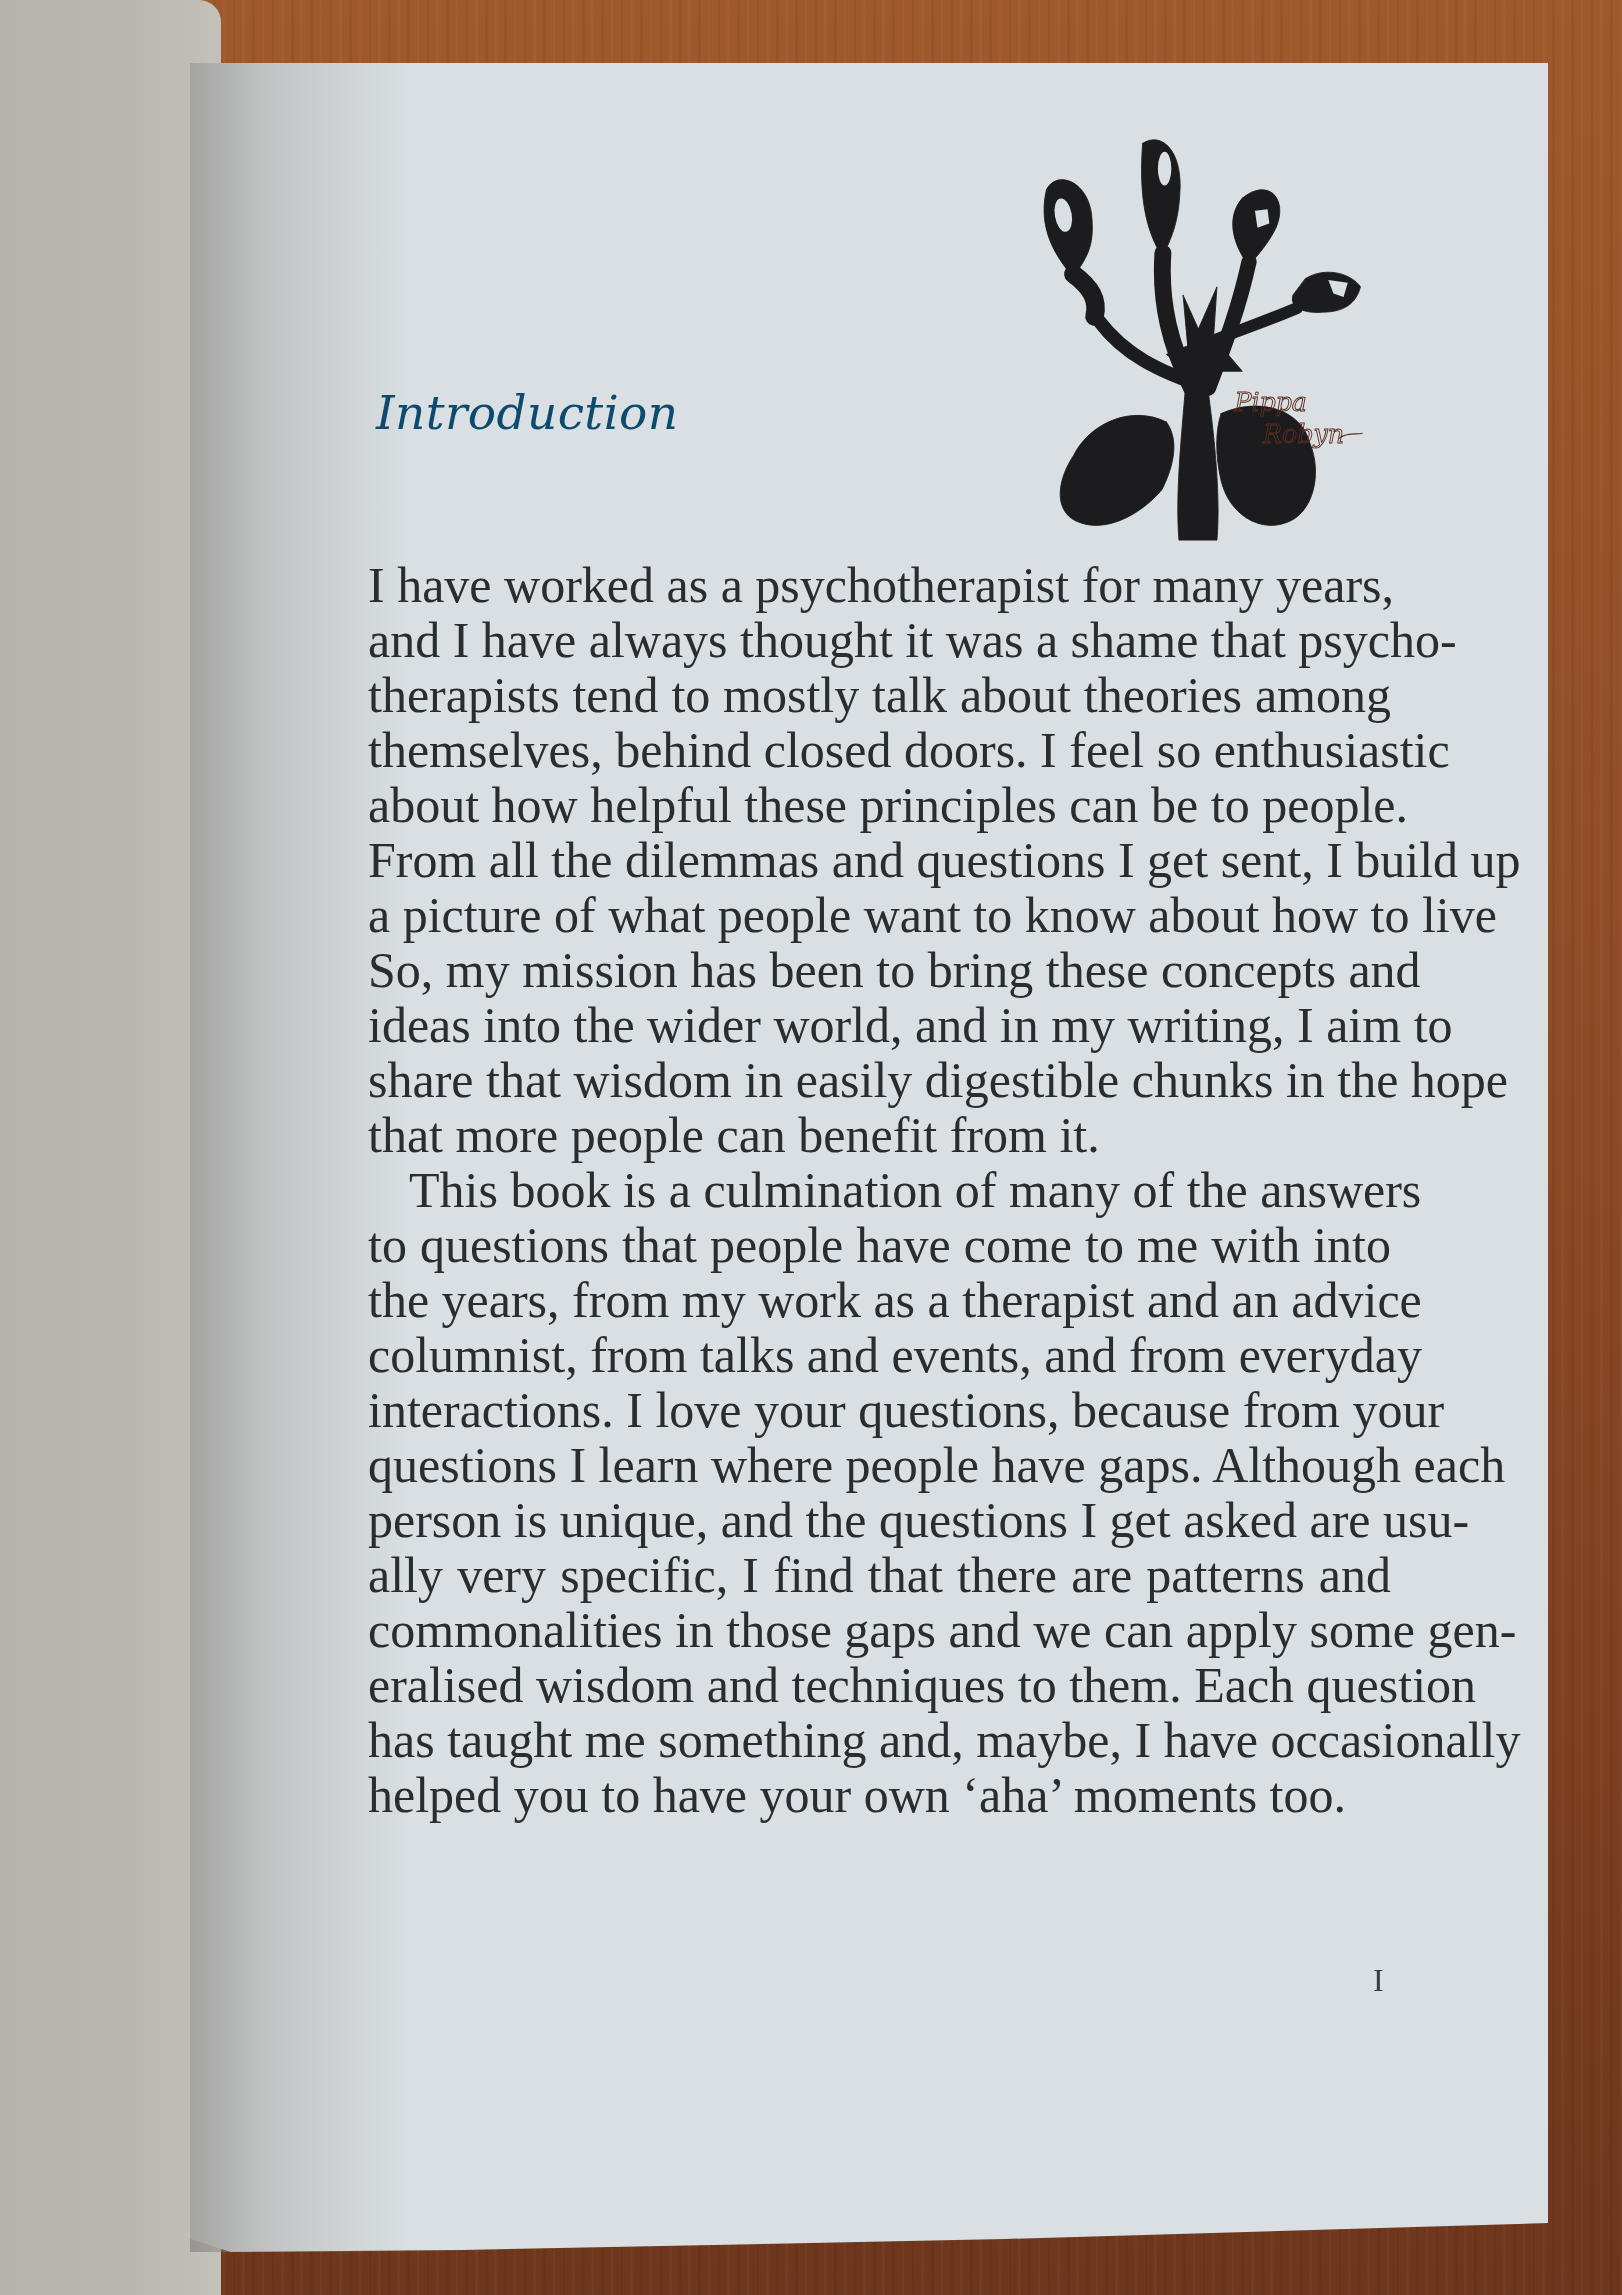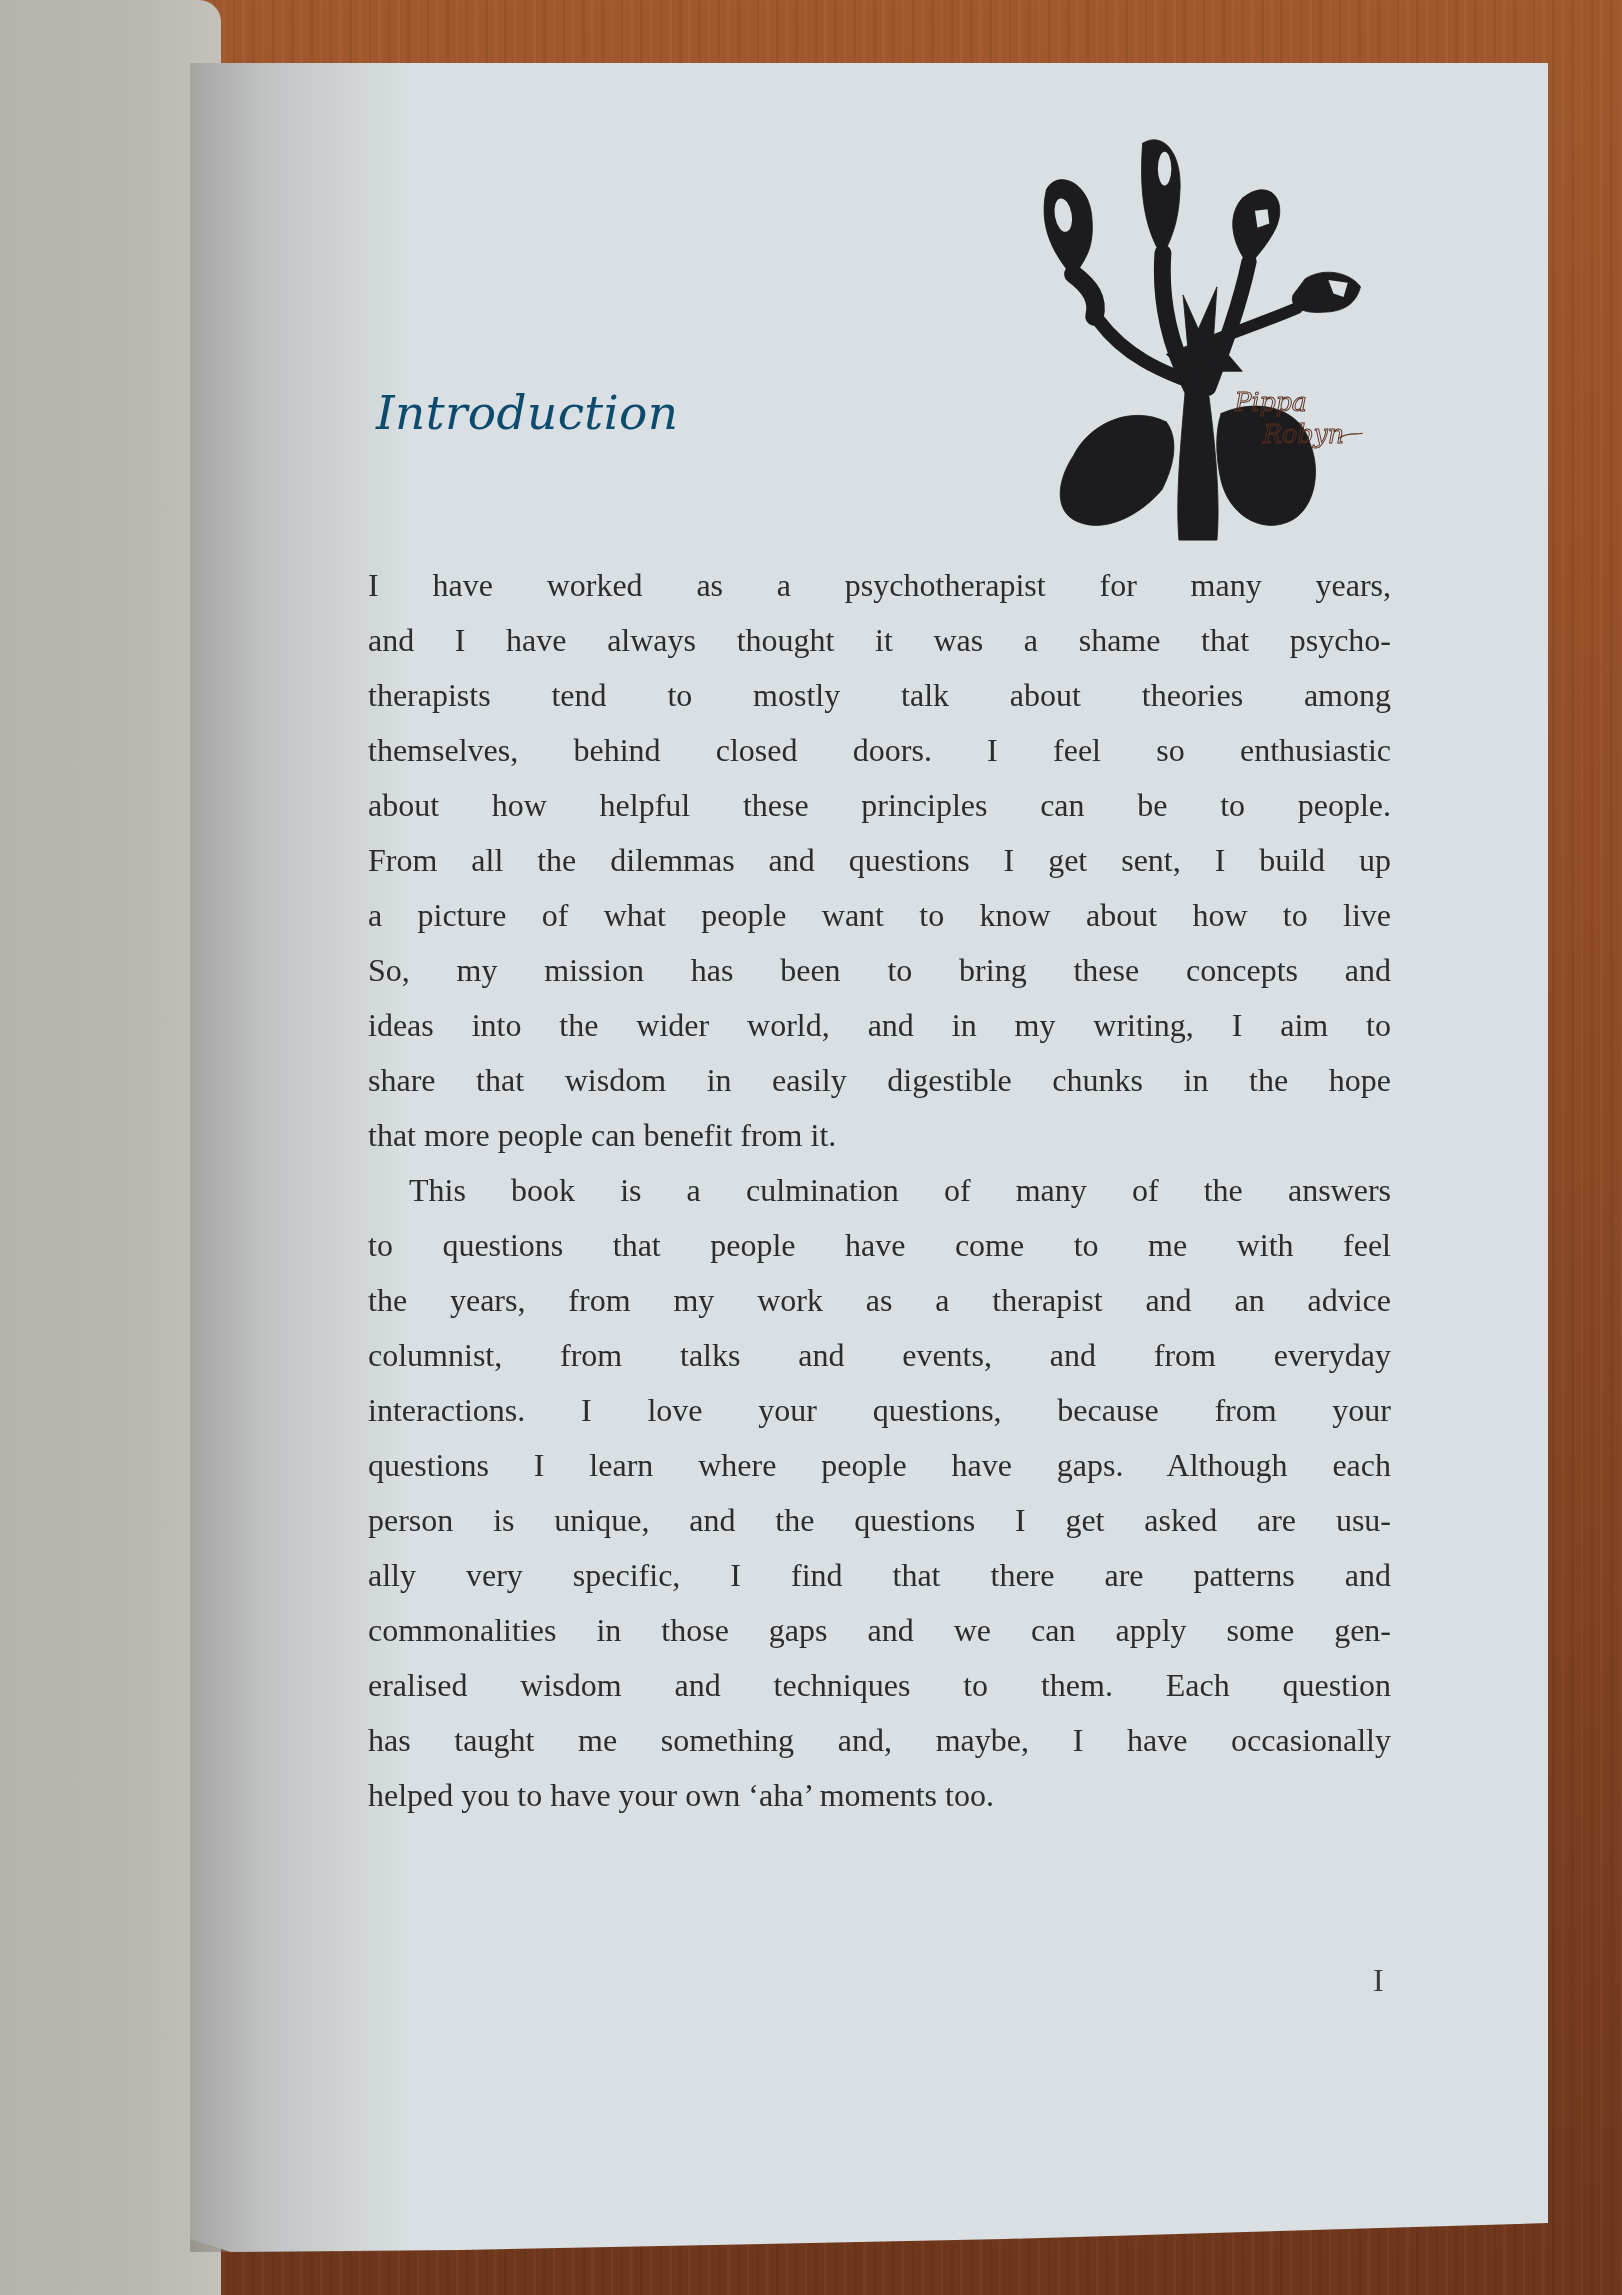--- a/index.html
+++ b/index.html
@@ -30,21 +30,21 @@
     position:absolute; left:376px; top:385px;
     font-family: "DejaVu Serif", "Liberation Serif", serif;
     font-style: italic; font-size:47px; color:#0c4a6e; letter-spacing:0.4px;
     margin:0; font-weight:normal;
   }
   .body-text {
     position:absolute; left:368px; top:558px; width:1023px;
     color:#2a2d30;
   }
   .line {
-    display:block; font-size:32px; line-height:55px; height:55px;
+    display:block; font-size:50px; line-height:55px; height:55px;
     text-align:justify; text-align-last:justify; white-space:nowrap;
     font-family: "Liberation Serif", "DejaVu Serif", serif;
   }
   .line.last { text-align-last:left; }
   .line.indent { padding-left:41px; }
   .illustration {
     position:absolute; left:1014px; top:118px; width:389px; height:439px;
   }
   .signature {
     position:absolute; left:1231px; top:379px; width:135px; height:85px;
@@ -118,21 +118,21 @@
     <span class="line">about how helpful these principles can be to people.</span>
     <span class="line">From all the dilemmas and questions I get sent, I build up</span>
     <span class="line">a picture of what people want to know about how to live</span>
     <span class="line">So, my mission has been to bring these concepts and</span>
     <span class="line">ideas into the wider world, and in my writing, I aim to</span>
     <span class="line">share that wisdom in easily digestible chunks in the hope</span>
     <span class="line last">that more people can benefit from it.</span>
   </div>
   <div class="paragraph">
     <span class="line indent">This book is a culmination of many of the answers</span>
-    <span class="line">to questions that people have come to me with feel</span>
+    <span class="line">to questions that people have come to me with into</span>
     <span class="line">the years, from my work as a therapist and an advice</span>
     <span class="line">columnist, from talks and events, and from everyday</span>
     <span class="line">interactions. I love your questions, because from your</span>
     <span class="line">questions I learn where people have gaps. Although each</span>
     <span class="line">person is unique, and the questions I get asked are usu-</span>
     <span class="line">ally very specific, I find that there are patterns and</span>
     <span class="line">commonalities in those gaps and we can apply some gen-</span>
     <span class="line">eralised wisdom and techniques to them. Each question</span>
     <span class="line">has taught me something and, maybe, I have occasionally</span>
     <span class="line last">helped you to have your own ‘aha’ moments too.</span>

